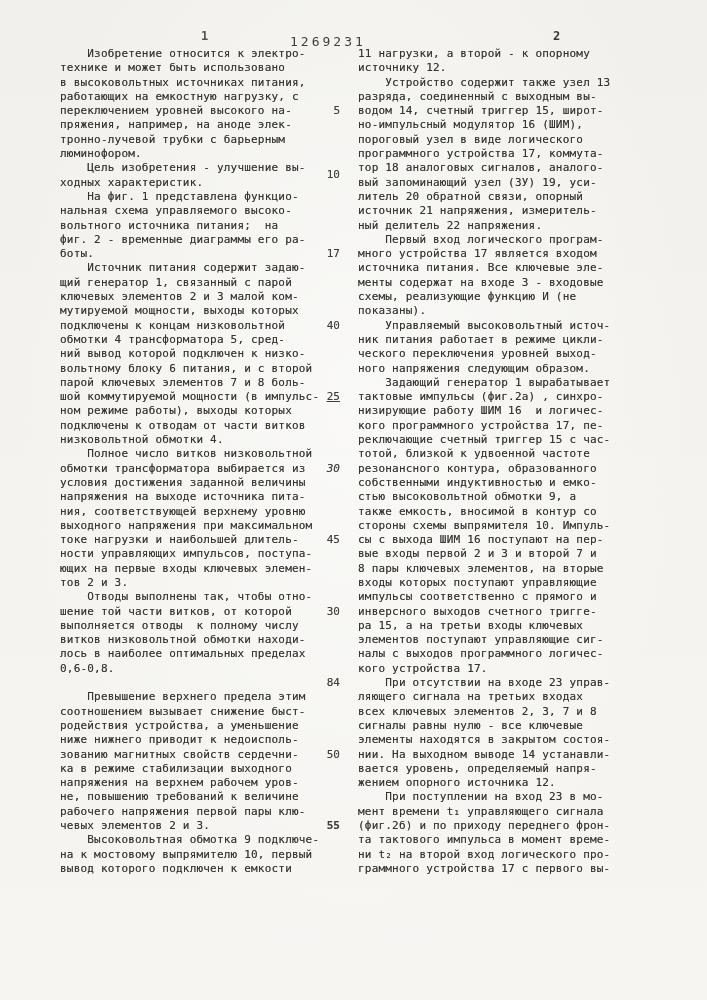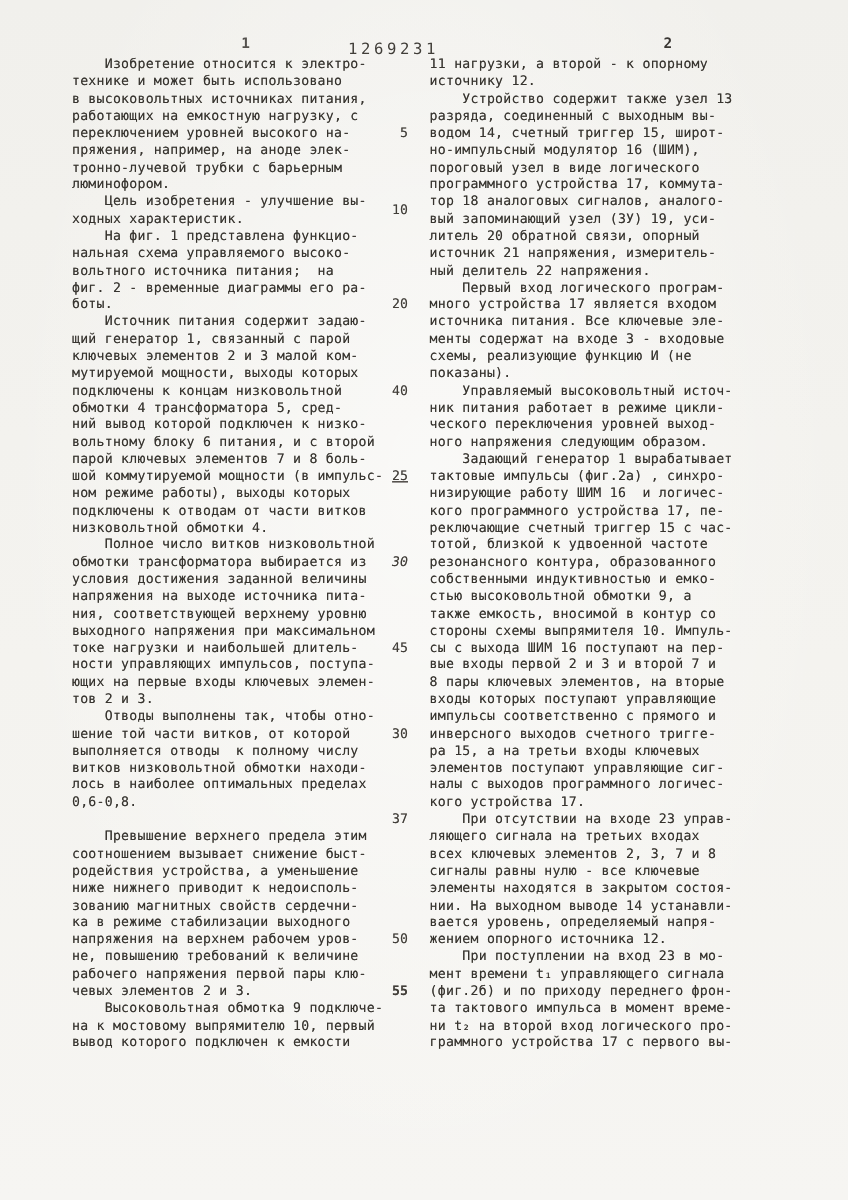--- a/index.html
+++ b/index.html
@@ -133,28 +133,28 @@
 не, повышению требований к величине
 рабочего напряжения первой пары клю-
 чевых элементов 2 и 3.
     Высоковольтная обмотка 9 подключе-
 на к мостовому выпрямителю 10, первый
 вывод которого подключен к емкости</pre>
 
   <div class="gutter">
       <span class="gutter-num" style="top: 57.2px;">5</span>
       <span class="gutter-num" style="top: 121px;">10</span>
-      <span class="gutter-num" style="top: 200.2px;">20</span>
+      <span class="gutter-num" style="top: 200.2px;">17</span>
       <span class="gutter-num" style="top: 271.7px;">40</span>
       <span class="gutter-num" style="top: 343.2px; text-decoration: underline;">25</span>
       <span class="gutter-num" style="top: 414.7px; font-style: italic;">30</span>
       <span class="gutter-num" style="top: 486.2px;">45</span>
       <span class="gutter-num" style="top: 557.7px;">30</span>
-      <span class="gutter-num" style="top: 629.2px;">37</span>
-      <span class="gutter-num" style="top: 700.7px; margin-top: 28px;">50</span>
+      <span class="gutter-num" style="top: 629.2px;">84</span>
+      <span class="gutter-num" style="top: 700.7px;">50</span>
       <span class="gutter-num" style="top: 772.2px; font-weight: bold;">55</span>
     </div>
 
   <pre class="col col-right">11 нагрузки, а второй - к опорному
 источнику 12.
     Устройство содержит также узел 13
 разряда, соединенный с выходным вы-
 водом 14, счетный триггер 15, широт-
 но-импульсный модулятор 16 (ШИМ),
 пороговый узел в виде логического

